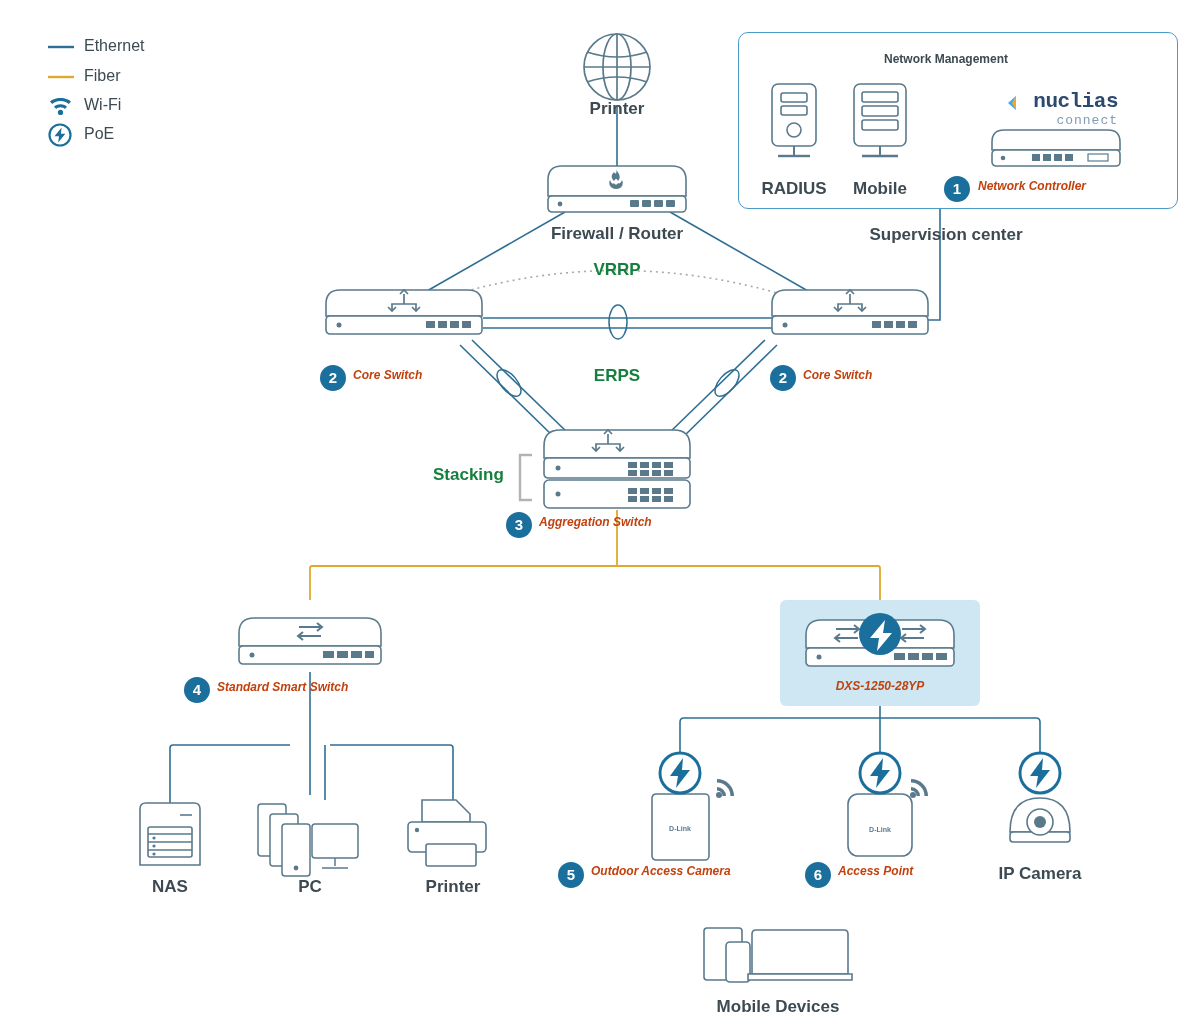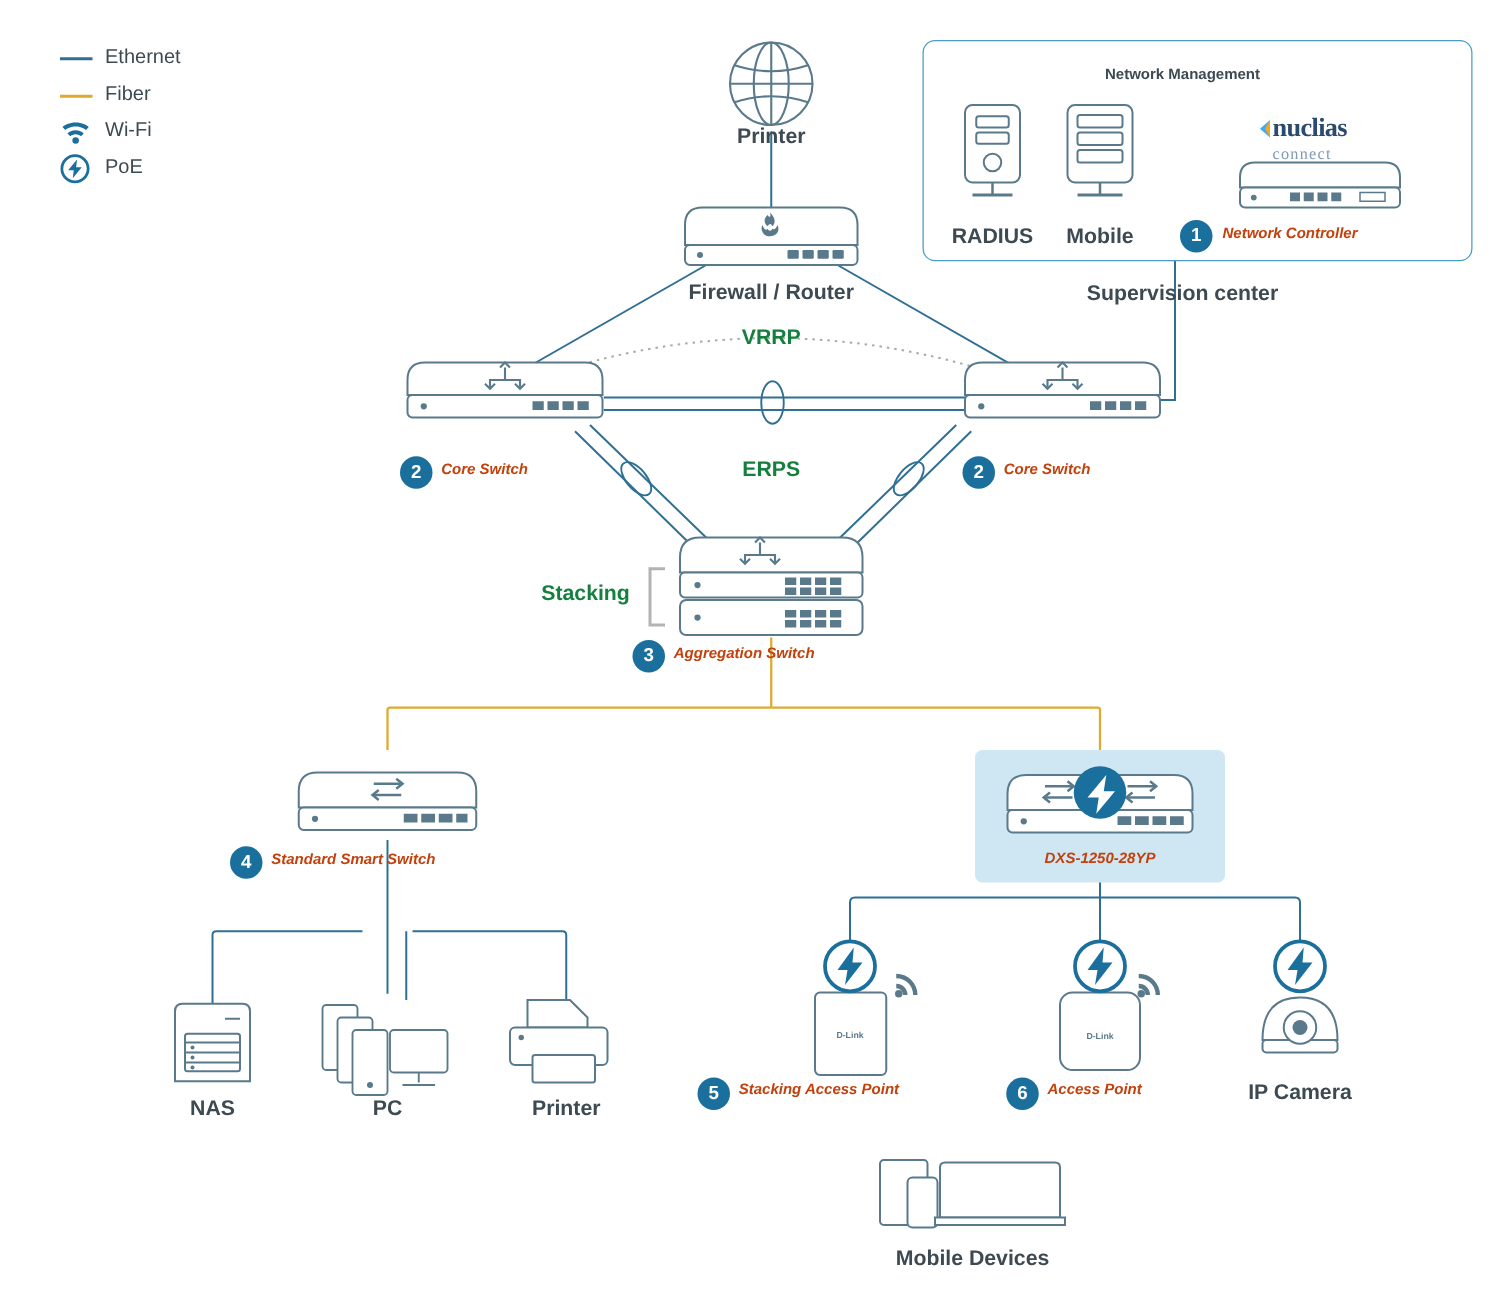--- a/index.html
+++ b/index.html
@@ -73,22 +73,22 @@
     border-radius: 10px;
     background: #ffffff;
   }
   .highlight-box {
     position: absolute;
     background: #cfe7f3;
     border-radius: 6px;
   }
   .nuclias {
     position: absolute;
-    text-align: left;
-    font-family: Liberation Serif, serif;
+    text-align: right;
+    font-family: Liberation Mono, monospace;
   }
   .nuclias .n1 {
     font-size: 21px;
     font-weight: bold;
     color: #2b4a6f;
     letter-spacing: -0.5px;
   }
   .nuclias .n2 {
     font-size: 13px;
     color: #7f9bb5;
@@ -456,21 +456,21 @@
     <g transform="translate(891,775)" fill="#5a7a8c">
       <circle cx="2" cy="20" r="3"></circle>
       <path d="M 0 12 A 9 9 0 0 1 9 21 L 5.5 21 A 5.5 5.5 0 0 0 0 15.5 Z"></path>
       <path d="M 0 4 A 17 17 0 0 1 17 21 L 13.5 21 A 13.5 13.5 0 0 0 0 7.5 Z"></path>
     </g>
   </svg>
   <div class="lbl centered" style="left:660px; top:825px; font-size:7px; font-weight:bold; color:#5a7a8c;">D-Link</div>
   <div class="lbl centered" style="left:860px; top:826px; font-size:7px; font-weight:bold; color:#5a7a8c;">D-Link</div>
 
   <div class="badge" style="left:538px; top:862px;">5</div>
-  <div class="lbl blue" style="left:571px; top:864px;">Stacking Access Point</div>
+  <div class="lbl blue" style="left:571px; top:864px;">Outdoor Access Camera</div>
   <div class="badge" style="left:785px; top:862px;">6</div>
   <div class="lbl blue" style="left:818px; top:864px;">Access Point</div>
   <div class="lbl dark centered" style="left:1020px; top:864px;">IP Camera</div>
 
   <svg class="svg-layer" viewBox="0 0 1201 1034">
     <g transform="translate(684,928)" fill="#ffffff" stroke="#5a7a8c" stroke-width="1.6">
       <rect x="0" y="0" width="38" height="52" rx="3"></rect>
       <rect x="22" y="14" width="24" height="40" rx="4"></rect>
       <path d="M 52 2 L 140 2 Q 144 2 144 6 L 144 46 L 48 46 L 48 6 Q 48 2 52 2 Z"></path>
       <path d="M 44 46 L 148 46 L 148 52 L 44 52 Z"></path>

